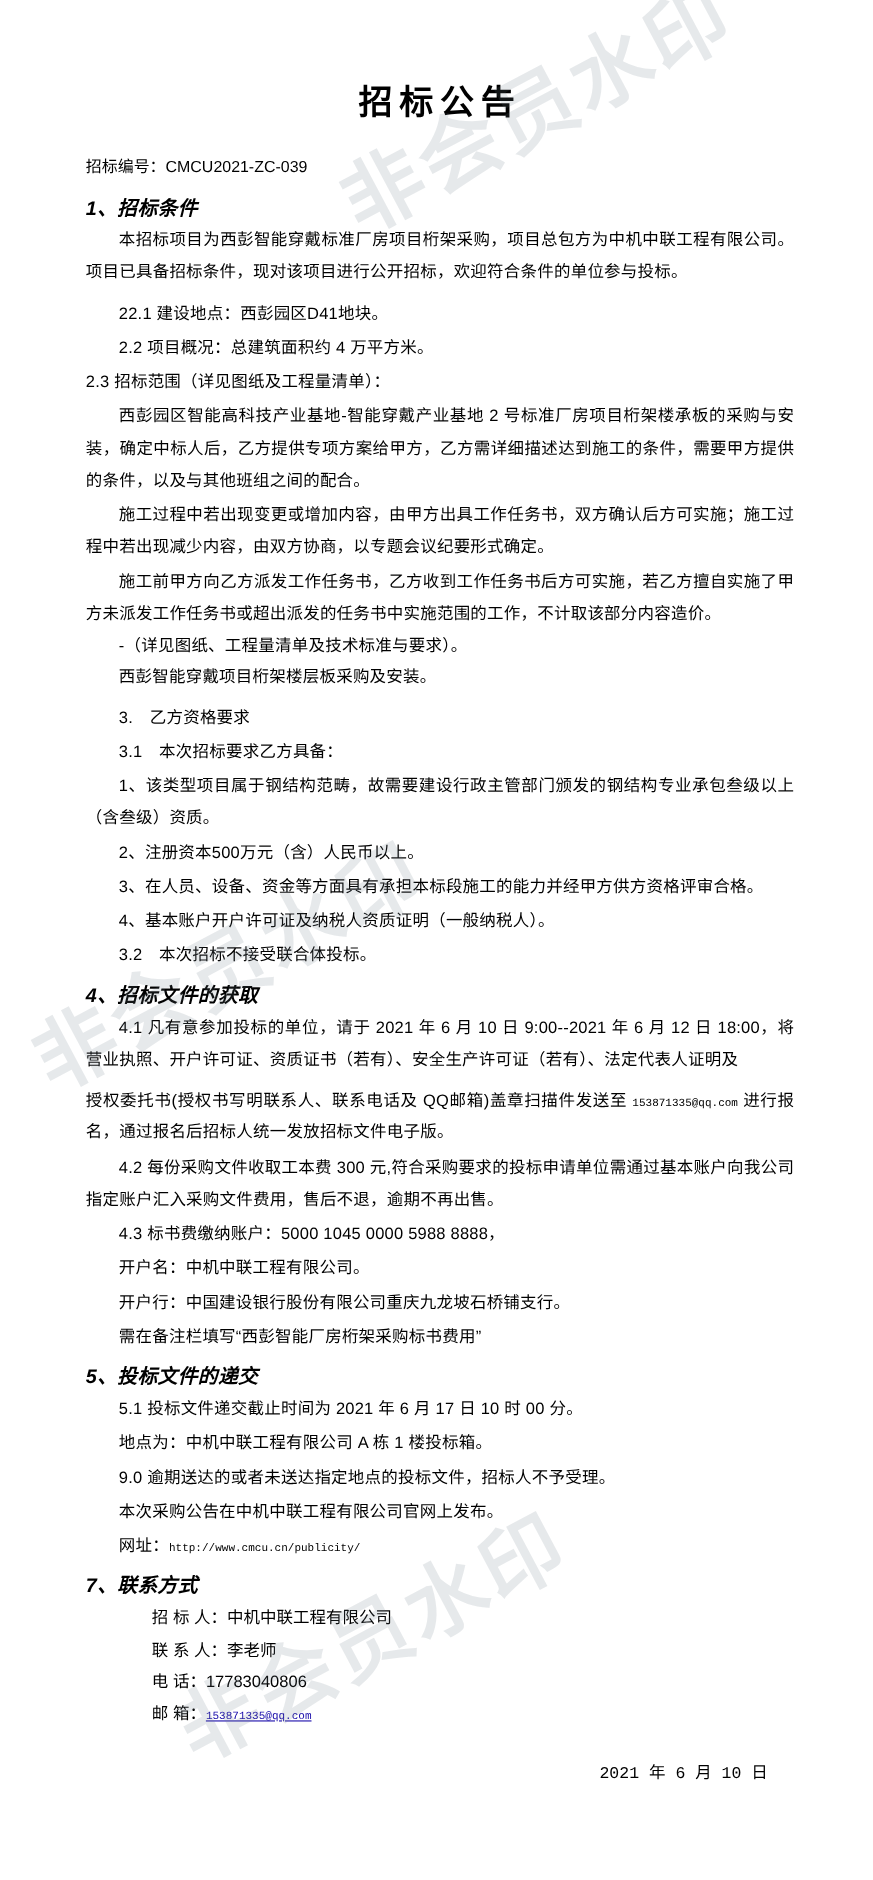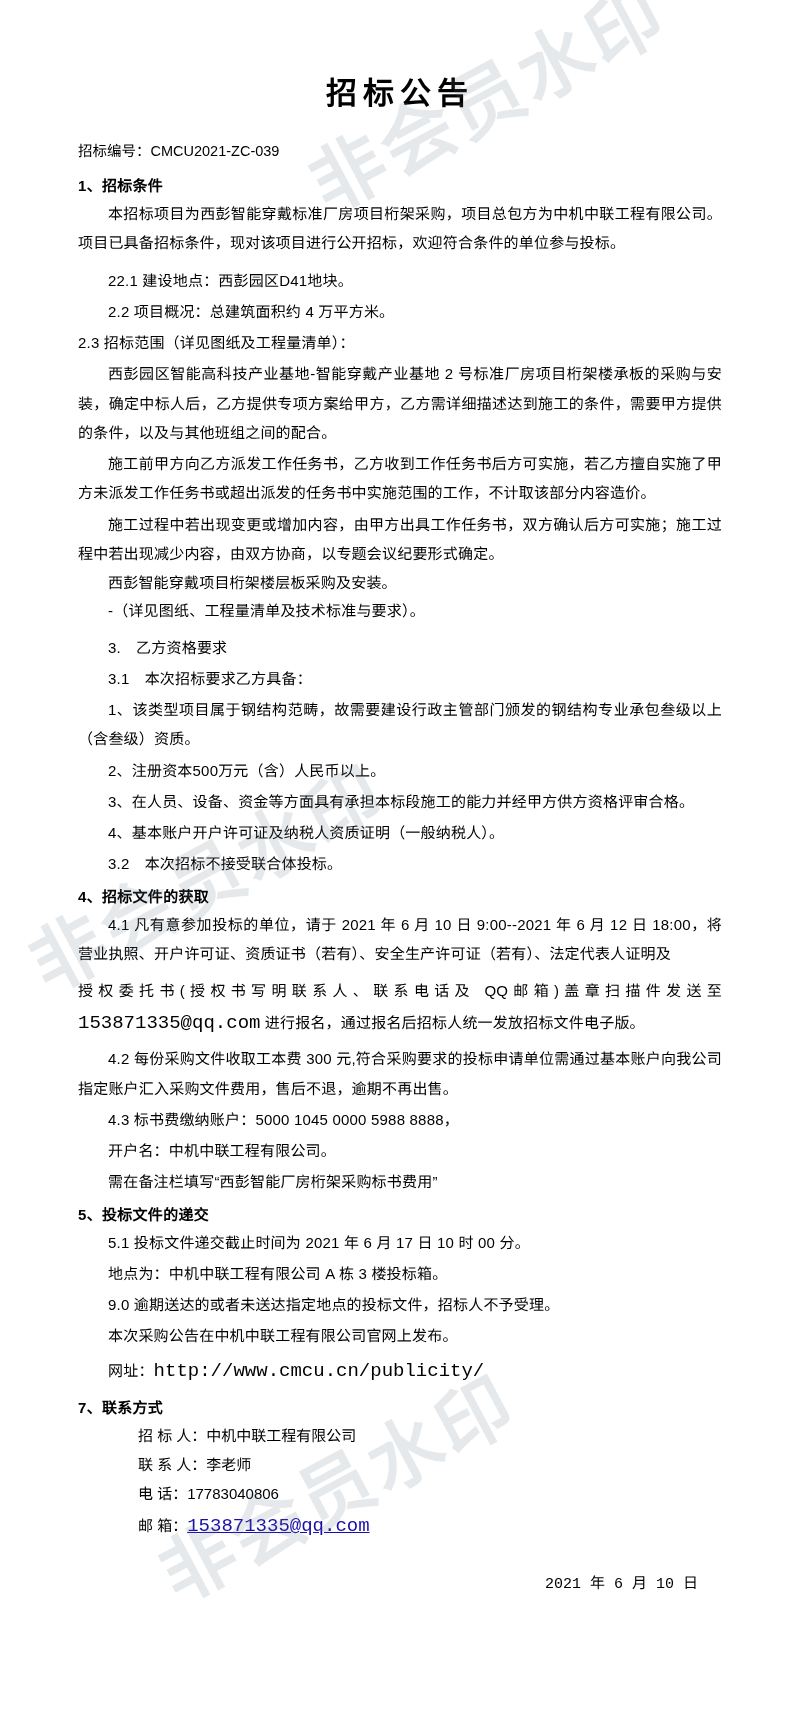--- a/index.html
+++ b/index.html
@@ -56,43 +56,44 @@
   }
 
   .doc-number {
     text-align: left;
     font-size: 14.5px;
     font-family: "Liberation Sans", "DejaVu Sans", sans-serif;
     margin-bottom: 14px;
   }
 
   .sec-heading {
-    font-size: 15px;
+    font-size: 18px;
     font-weight: 700;
     font-family: "Liberation Sans", "DejaVu Sans", sans-serif;
     margin: 6px 0 4px 0;
     letter-spacing: 0.3px;
+    font-style: italic;
   }
 
   p.para {
     font-size: 15px;
     line-height: 1.95;
     margin: 0 0 2px 0;
     text-align: justify;
     font-family: "Liberation Sans", "DejaVu Sans", sans-serif;
     letter-spacing: 0.2px;
   }
   p.ind1 { text-indent: 2em; }
   p.ind0 { text-indent: 0; }
   p.tight { line-height: 1.75; }
 
   .u { }
   .mono {
     font-family: "Liberation Mono", "DejaVu Sans Mono", monospace;
-    font-size: 19px;
+    font-size: 10px;
     letter-spacing: 0;
   }
   .link {
     color: #1a0dab;
     text-decoration: underline;
   }
 
   .contact-row {
     font-size: 15px;
     line-height: 1.95;
@@ -136,28 +137,28 @@
   <div class="gap-sm"></div>
 
   <p class="para ind1">22.1 建设地点：西彭园区D41地块。</p>
 
   <p class="para ind1"><span>2.2 项目概况：</span><span class="u">总建筑面积约 4 万平方米。</span></p>
 
   <p class="para ind0">2.3 招标范围（详见图纸及工程量清单）：</p>
 
   <p class="para ind1">西彭园区智能高科技产业基地-智能穿戴产业基地 2 号标准厂房项目桁架楼承板的采购与安装，确定中标人后，乙方提供专项方案给甲方，乙方需详细描述达到施工的条件，需要甲方提供的条件，以及与其他班组之间的配合。</p>
 
+  <p class="para ind1">施工过程中若出现变更或增加内容，由甲方出具工作任务书，双方确认后方可实施；施工过程中若出现减少内容，由双方协商，以专题会议纪要形式确定。</p>
+
   <p class="para ind1">施工前甲方向乙方派发工作任务书，乙方收到工作任务书后方可实施，若乙方擅自实施了甲方未派发工作任务书或超出派发的任务书中实施范围的工作，不计取该部分内容造价。</p>
 
-  <p class="para ind1">施工过程中若出现变更或增加内容，由甲方出具工作任务书，双方确认后方可实施；施工过程中若出现减少内容，由双方协商，以专题会议纪要形式确定。</p>
+  <p class="para ind1 tight u">-（详见图纸、工程量清单及技术标准与要求）。</p>
 
   <p class="para ind1 tight">西彭智能穿戴项目桁架楼层板采购及安装。</p>
 
-  <p class="para ind1 tight u">-（详见图纸、工程量清单及技术标准与要求）。</p>
-
   <div class="gap-sm"></div>
 
   <p class="para ind1">3.　乙方资格要求</p>
 
   <p class="para ind1">3.1　本次招标要求乙方具备：</p>
 
   <p class="para ind1 u">1、该类型项目属于钢结构范畴，故需要建设行政主管部门颁发的钢结构专业承包叁级以上（含叁级）资质。</p>
 
   <p class="para ind1 u">2、注册资本500万元（含）人民币以上。</p>
 
@@ -174,28 +175,29 @@
   <div class="gap-sm"></div>
 
   <p class="para ind0"><span>授权委托书(授权书写明联系人、联系电话及 QQ邮箱)盖章扫描件发送至 </span><span class="mono">153871335@qq.com</span><span> 进行报名，通过报名后招标人统一发放招标文件电子版。</span></p>
 
   <p class="para ind1">4.2 每份采购文件收取工本费 300 元,符合采购要求的投标申请单位需通过基本账户向我公司指定账户汇入采购文件费用，售后不退，逾期不再出售。</p>
 
   <p class="para ind1">4.3 标书费缴纳账户：5000 1045 0000 5988 8888，</p>
 
   <p class="para ind1">开户名：中机中联工程有限公司。</p>
 
+  <p class="para ind1">开户行：中国建设银行股份有限公司重庆九龙坡石桥铺支行。</p>
 
   <p class="para ind1">需在备注栏填写“西彭智能厂房桁架采购标书费用”</p>
 
   <div class="sec-heading">5、投标文件的递交</div>
 
   <p class="para ind1">5.1 投标文件递交截止时间为 2021 年 6 月 17 日 10 时 00 分。</p>
 
-  <p class="para ind1">地点为：中机中联工程有限公司 A 栋 3 楼投标箱。</p>
+  <p class="para ind1">地点为：中机中联工程有限公司 A 栋 1 楼投标箱。</p>
 
   <p class="para ind1">9.0 逾期送达的或者未送达指定地点的投标文件，招标人不予受理。</p>
 
 
   <p class="para ind1"><span>本次采购公告在</span><span class="u">中机中联工程有限公司</span><span>官网上发布。</span></p>
 
   <p class="para ind1"><span>网址：</span><span class="mono">http://www.cmcu.cn/publicity/</span></p>
 
   <div class="sec-heading">7、联系方式</div>
 

